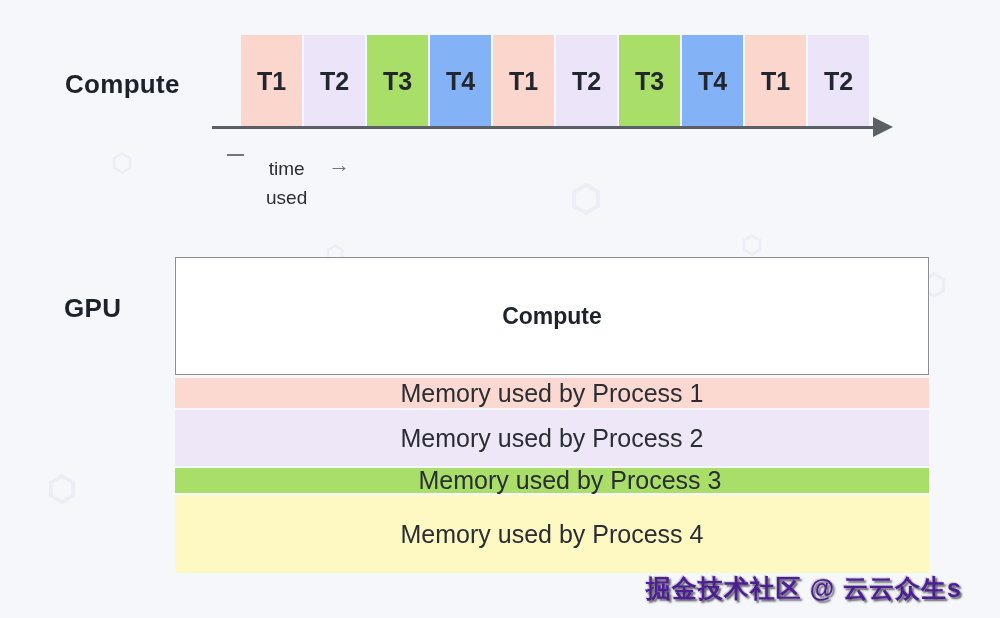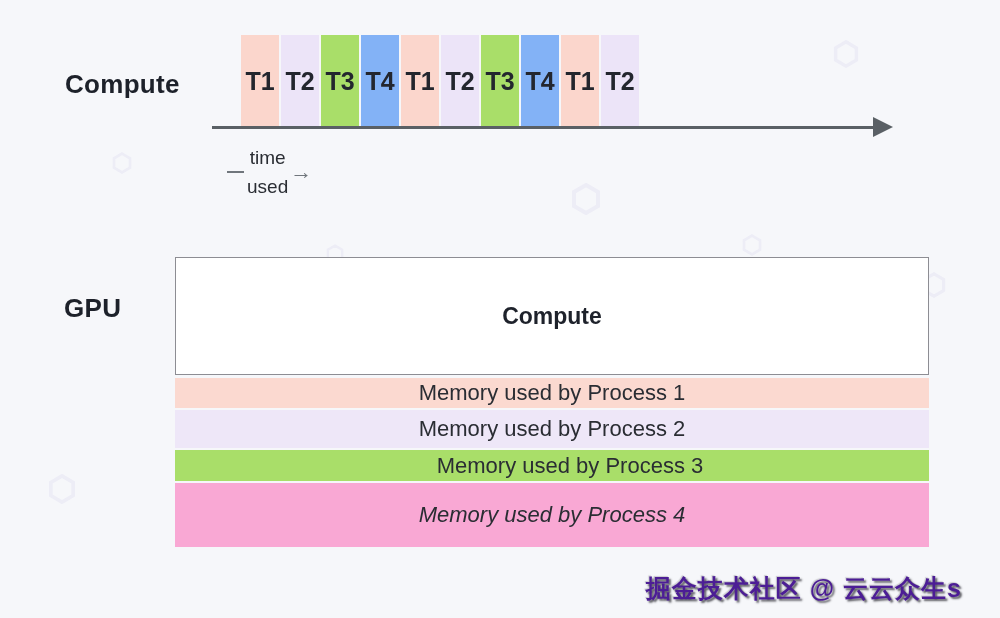--- a/index.html
+++ b/index.html
@@ -42,21 +42,21 @@
   
   #timeline-track {
     position: absolute;
     left: 241px;
     top: 35px;
     height: 93px;
     display: flex;
     gap: 2px;
   }
   .slice {
-    width: 38px;
+    width: 61px;
     height: 93px;
     display: flex;
     align-items: center;
     justify-content: center;
     box-sizing: border-box;
   }
   .slice span {
     font-size: 25px;
     font-weight: bold;
     color: #23262e;
@@ -79,23 +79,23 @@
     height: 0;
     border-left: 20px solid #5a6065;
     border-top: 10.5px solid transparent;
     border-bottom: 10.5px solid transparent;
   }
 
   
   #time-slice-annotation {
     position: absolute;
     left: 227px;
-    top: 143px;
-    display: flex;
-    align-items: center;
+    top: 154px;
+    display: flex;
+    gap: 19px;
   }
   .tick-dash {
     width: 17px;
     height: 2px;
     background: #70767c;
     margin-right: 3px;
   }
   .annotation-text {
     text-align: center;
     font-size: 19px;
@@ -133,21 +133,21 @@
     font-size: 23px;
     font-weight: bold;
     color: #1e222b;
   }
   .mem-bar {
     display: flex;
     align-items: center;
     justify-content: center;
   }
   .mem-bar span {
-    font-size: 22px;
+    font-size: 25px;
     color: #2a2d33;
   }
 
   
   #site-watermark {
     position: absolute;
     right: 38px;
     bottom: 13px;
     font-size: 25px;
     font-weight: bold;
@@ -246,24 +246,24 @@
 <div id="gpu-row-label" class="row-label">GPU</div>
 
 <div id="gpu-stack">
   <div id="gpu-compute-box">
     <span>Compute</span>
   </div>
 
 <div class="mem-bar" style="background: rgb(251, 217, 208); height: 30px;">
       <span>Memory used by Process 1</span>
     </div>
-    <div class="mem-bar" style="background: rgb(238, 231, 248); height: 38px;">
+    <div class="mem-bar" style="background: rgb(238, 231, 248); height: 56px;">
       <span>Memory used by Process 2</span>
     </div>
-    <div class="mem-bar" style="background: rgb(169, 222, 105); height: 31px; padding-left: 36px;">
+    <div class="mem-bar" style="background: rgb(169, 222, 105); height: 25px; padding-left: 36px;">
       <span>Memory used by Process 3</span>
     </div>
-    <div class="mem-bar" style="background: #f9a8d4; height: 64px; font-style: italic;">
+    <div class="mem-bar" style="background: #fef9c3; height: 78px;">
       <span>Memory used by Process 4</span>
     </div>
   </div>
 
 <div id="site-watermark">掘金技术社区 @ 云云众生s</div>
 
 </body></html>

